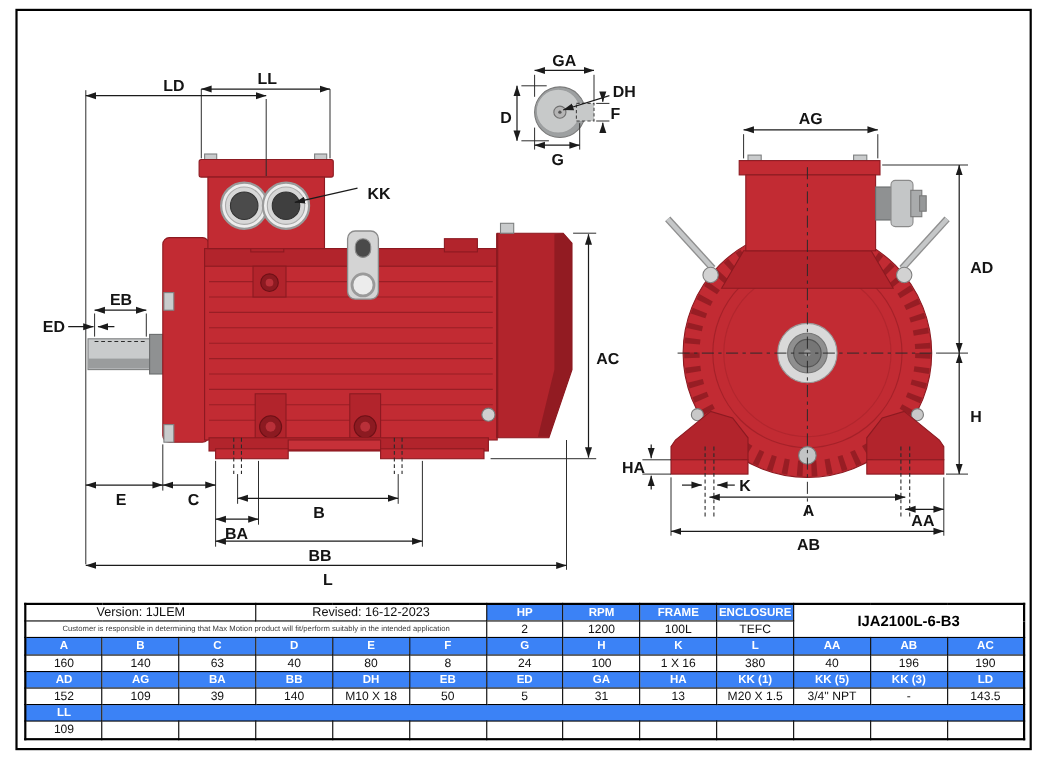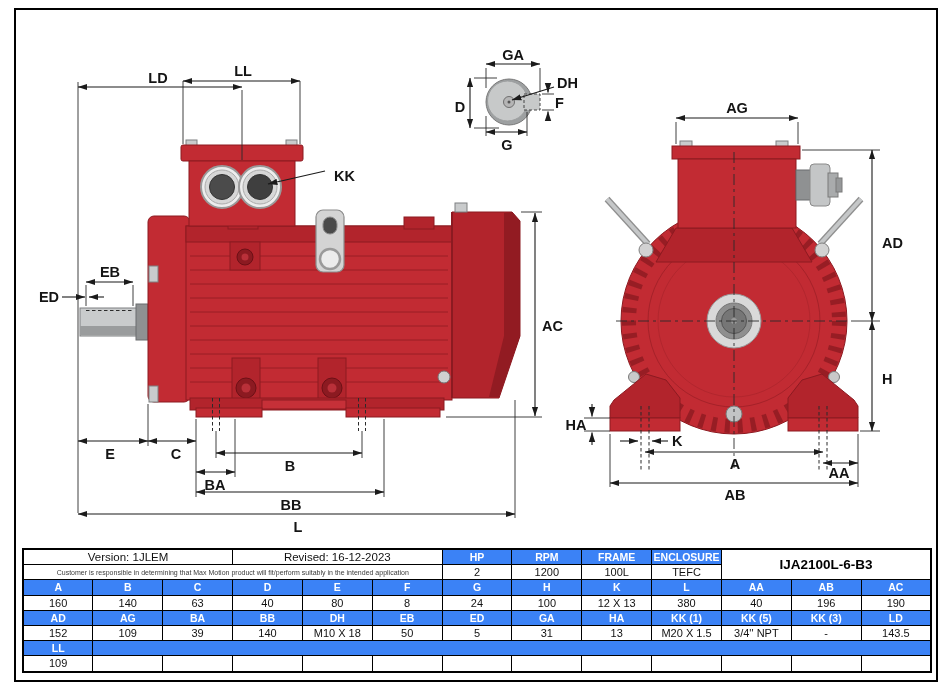--- a/index.html
+++ b/index.html
@@ -383,21 +383,21 @@
         </tr>
         <tr>
           <td class="val">160</td>
           <td class="val">140</td>
           <td class="val">63</td>
           <td class="val">40</td>
           <td class="val">80</td>
           <td class="val">8</td>
           <td class="val">24</td>
           <td class="val">100</td>
-          <td class="val">12 X 13</td>
+          <td class="val">1 X 16</td>
           <td class="val">380</td>
           <td class="val">40</td>
           <td class="val">196</td>
           <td class="val">190</td>
         </tr>
         <tr>
           <td class="hdr">AD</td>
           <td class="hdr">AG</td>
           <td class="hdr">BA</td>
           <td class="hdr">BB</td>

